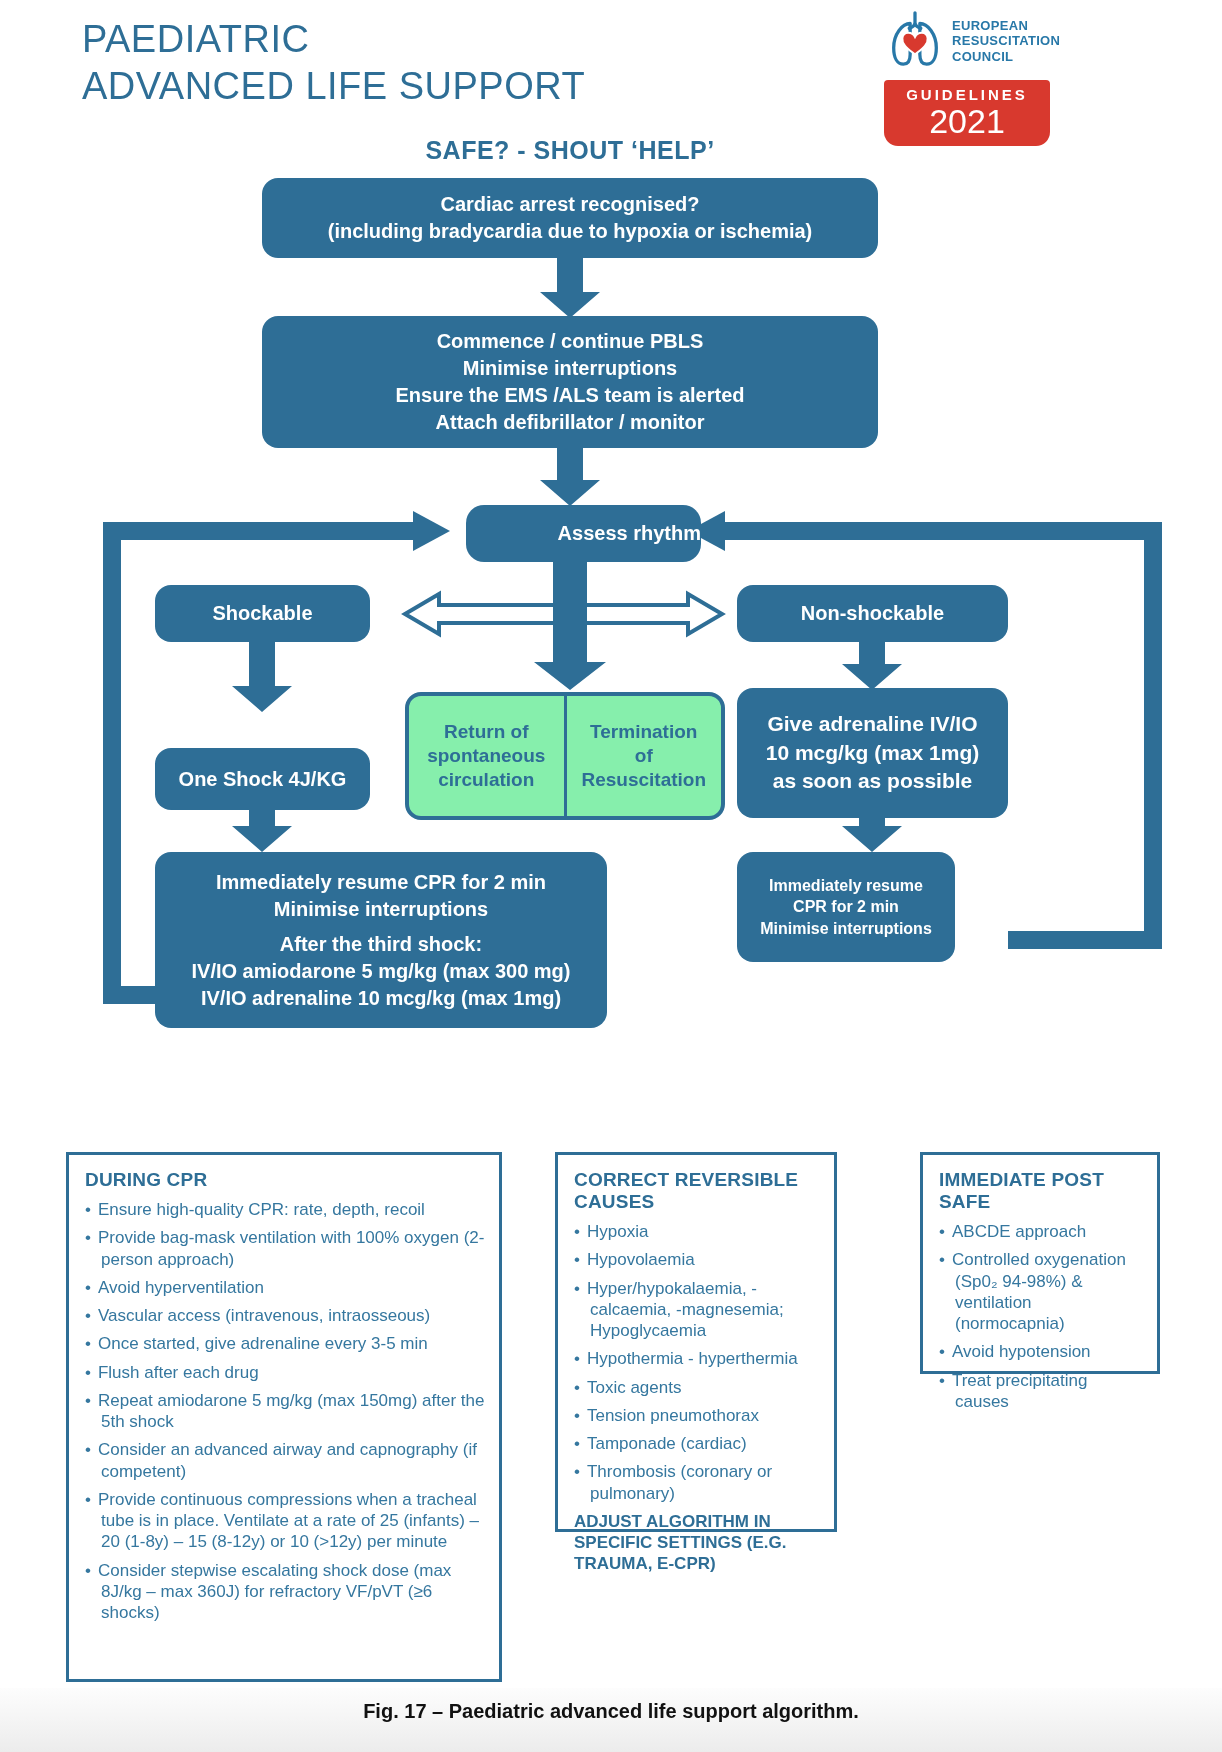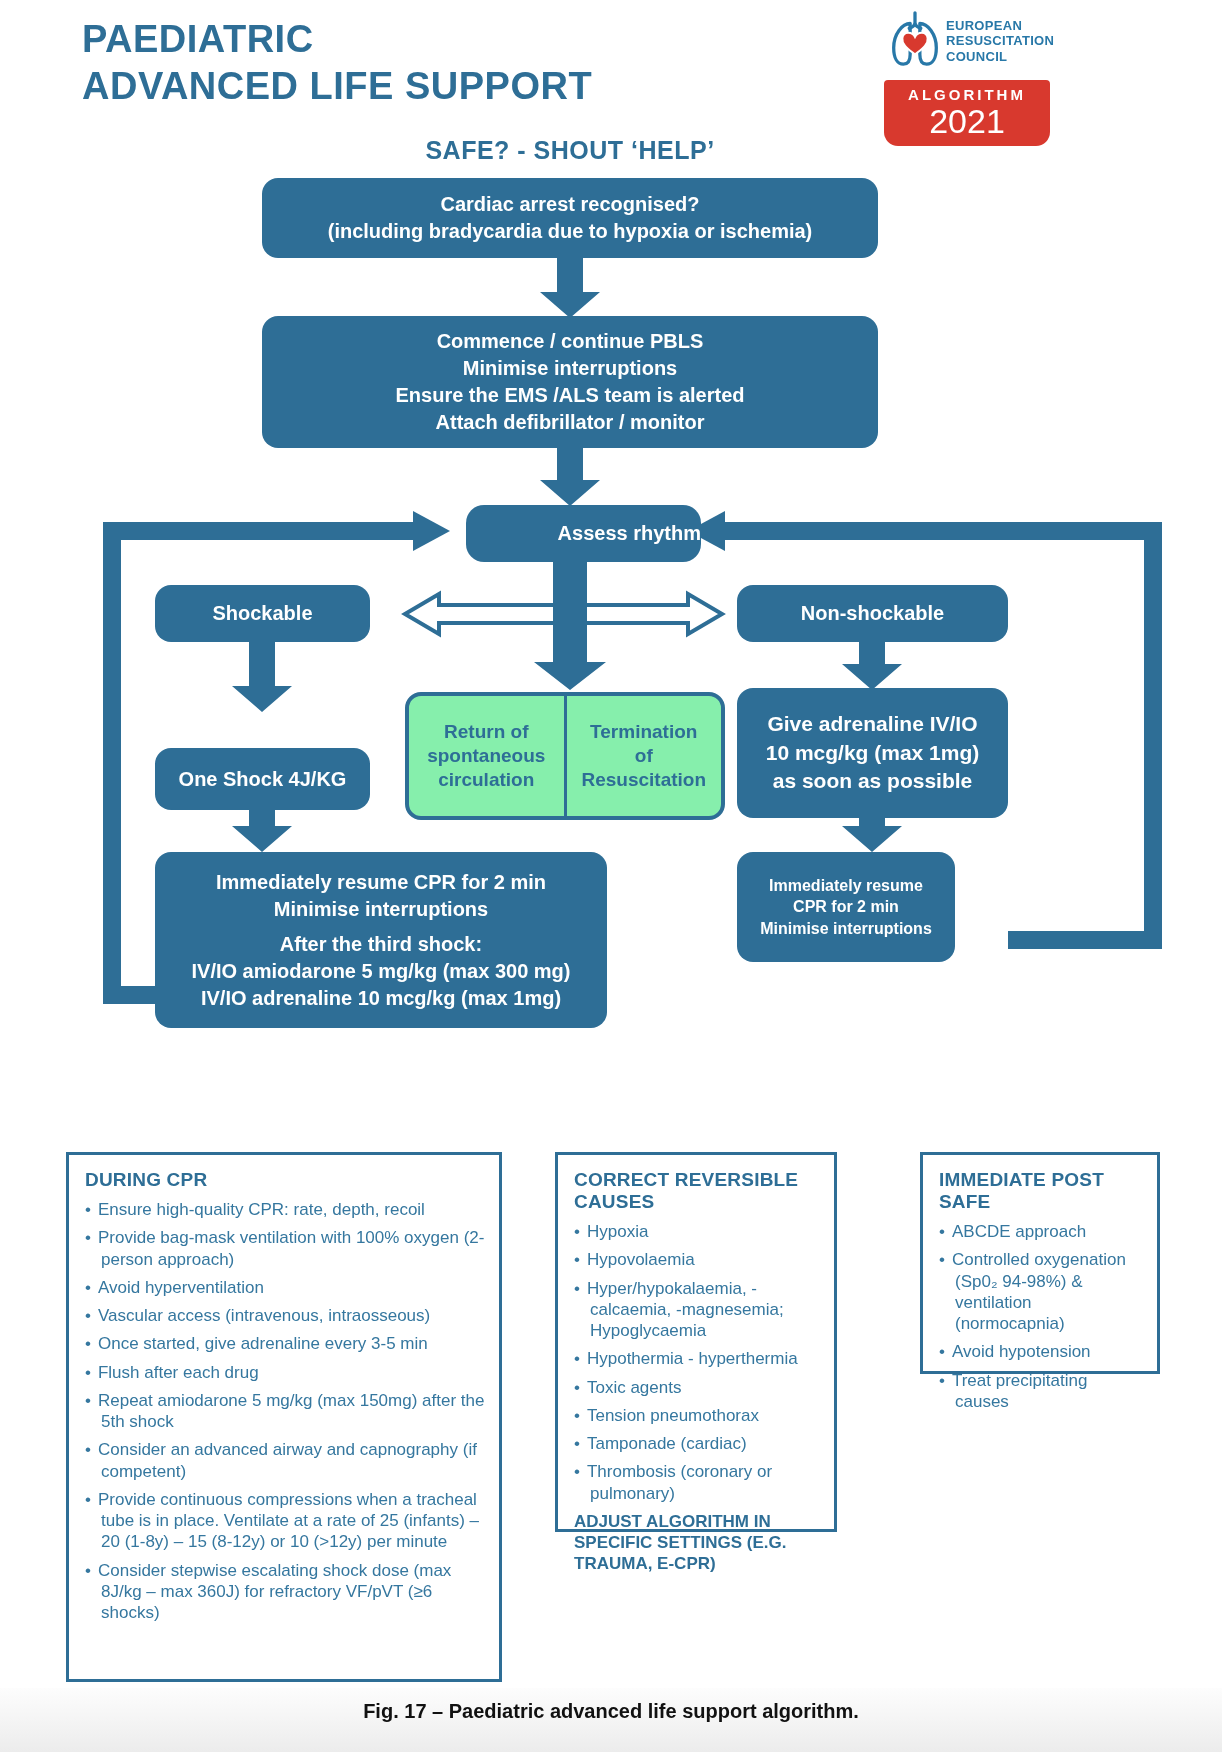--- a/index.html
+++ b/index.html
@@ -7,24 +7,24 @@
     --text_blue:#35779f;
     --red:#d8392e;
     --logo_blue:#2878a8;
   }
   html,body{margin:0;padding:0;background:#fff;}
   body{width:1222px;height:1752px;position:relative;overflow:hidden;
        font-family:"Liberation Sans", sans-serif;}
   .abs{position:absolute;}
 
   
-  .title{left:82px;top:16px;font-size:38px;font-weight:bold;color:var(--box_blue);
+  .title{left:82px;top:16px;font-size:38px;font-weight:normal;color:var(--box_blue);
          line-height:1.24;letter-spacing:0.5px;margin:0;}
   .logo-wrap{left:884px;top:8px;width:170px;}
-  .logo-row{display:flex;align-items:center;}
+  .logo-row{display:flex;align-items:center;gap:6px;}
   .org-text{font-size:13px;font-weight:bold;color:var(--logo_blue);line-height:1.18;letter-spacing:0.3px;}
   .guidelines-box{margin-top:6px;background:var(--red);color:#fff;text-align:center;
                   border-radius:4px 4px 14px 14px;padding:6px 0 8px;width:166px;}
   .guidelines-label{font-size:15px;font-weight:bold;letter-spacing:3px;}
   .guidelines-year{font-size:34px;font-weight:300;line-height:1.0;margin-top:1px;}
 
   .safe-heading{left:262px;top:136px;width:616px;text-align:center;
                 font-size:25px;font-weight:bold;color:var(--box_blue);letter-spacing:0.5px;}
 
   
@@ -88,21 +88,21 @@
       </svg>
     </span>
     <div class="org-text">
 
     <div>EUROPEAN</div>
         <div>RESUSCITATION</div>
         <div>COUNCIL</div>
       </div>
   </div>
   <div class="guidelines-box">
-    <div class="guidelines-label">ALGORITHM</div>
+    <div class="guidelines-label">GUIDELINES</div>
     <div class="guidelines-year">2021</div>
   </div>
 </div>
 
 <div class="abs safe-heading">SAFE? - SHOUT ‘HELP’</div>
 
 <svg class="connectors" width="1222" height="1752" viewBox="0 0 1222 1752">
 
   <g>
     <polygon points="405,614 439,594 439,605 688,605 688,594 722,614 688,634 688,623 439,623 439,634" fill="#ffffff" stroke="#2e6e96" stroke-width="4" stroke-linejoin="miter"></polygon>

